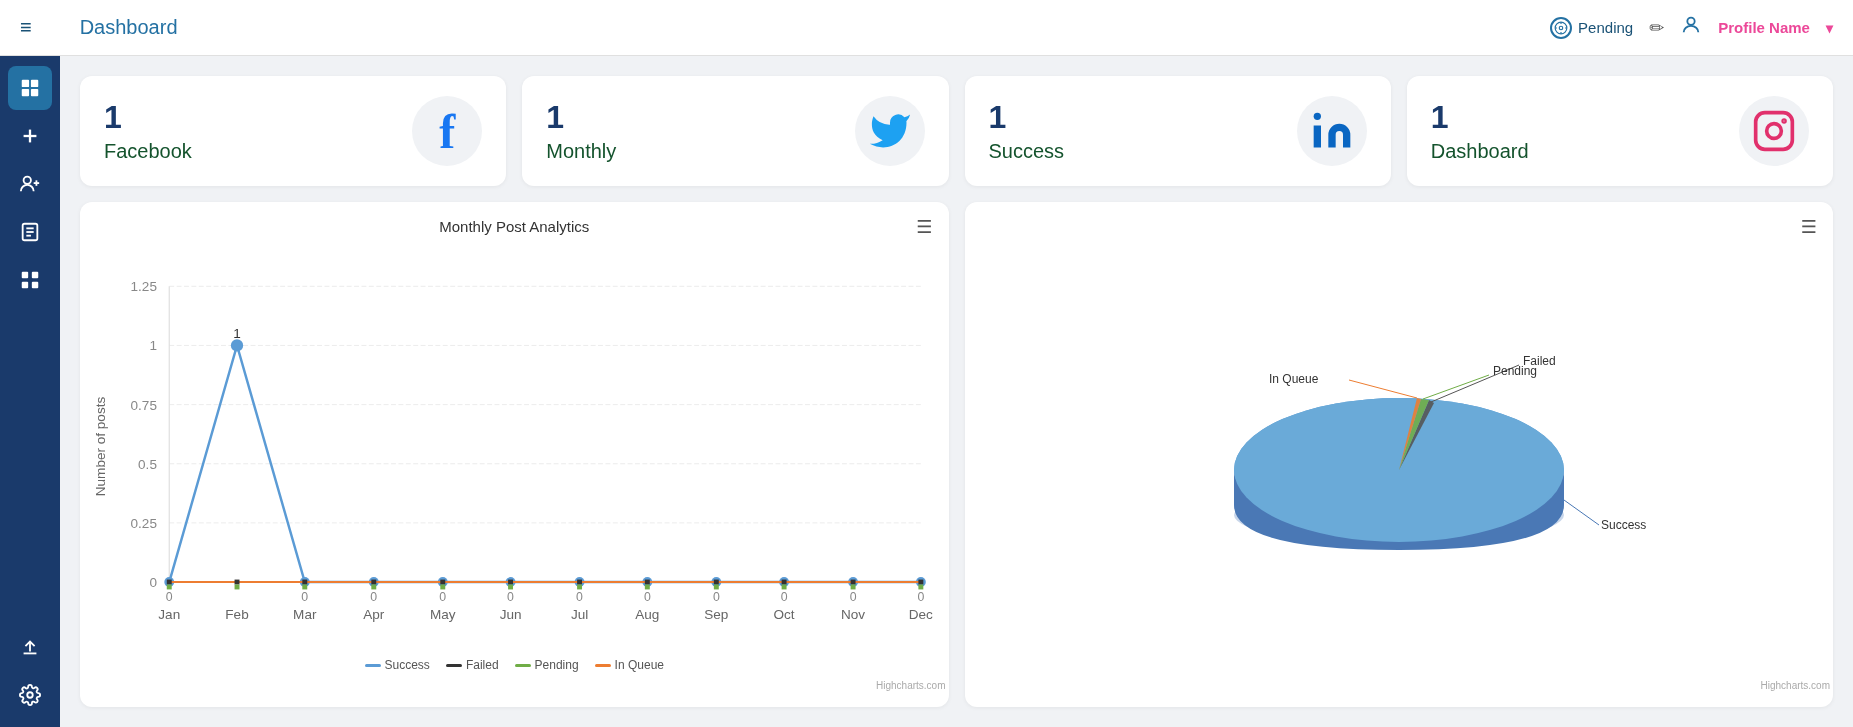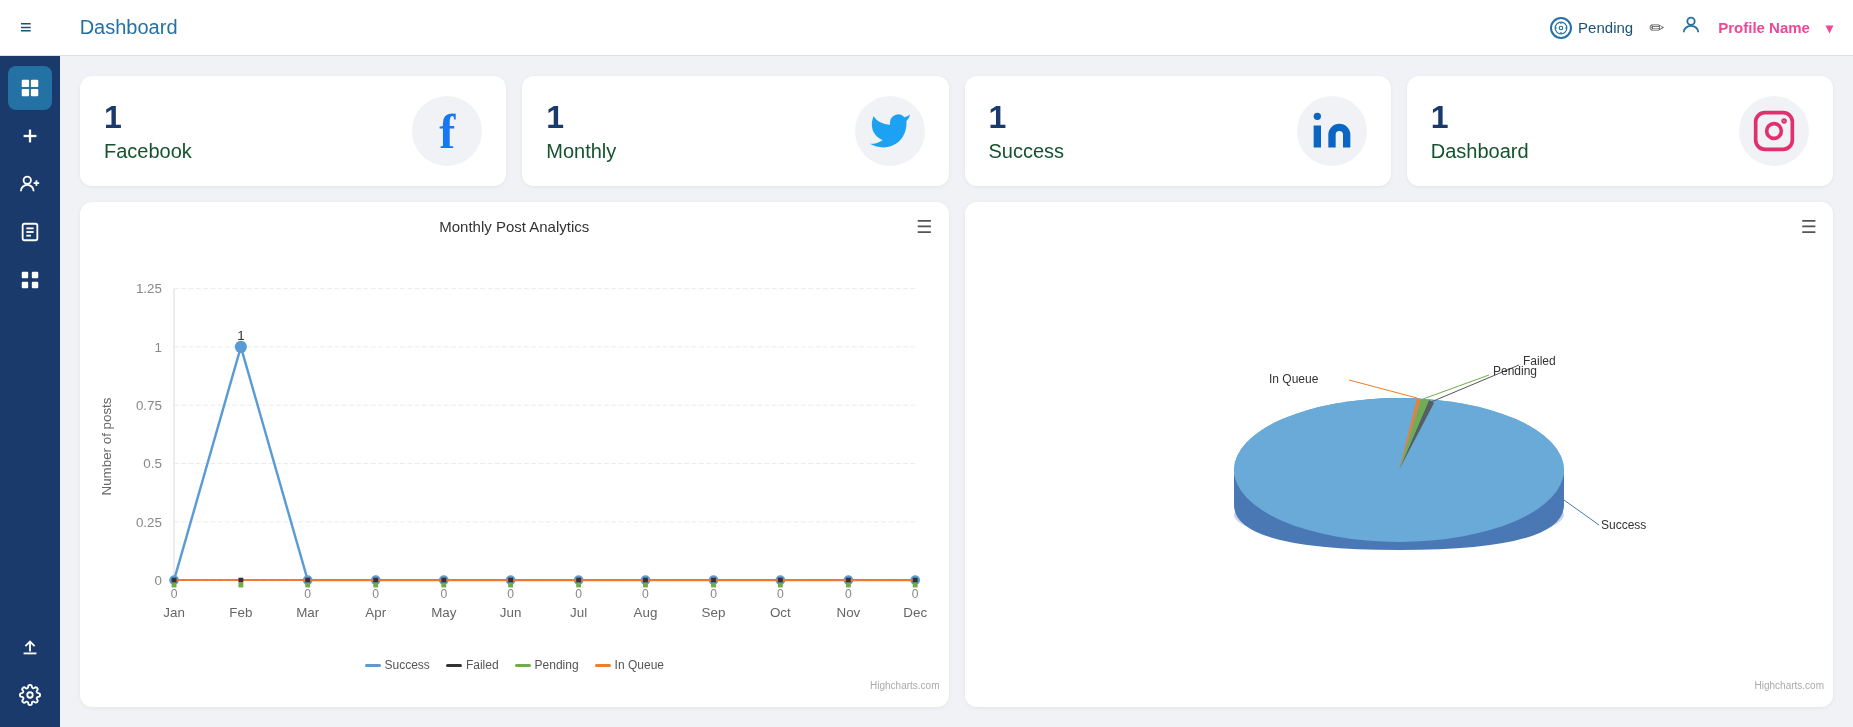--- a/index.html
+++ b/index.html
@@ -60,21 +60,21 @@
       width: 70px; height: 70px; border-radius: 50%; background: #f0f2f5;
       display: flex; align-items: center; justify-content: center;
     }
 
     
     .fb-icon { font-size: 42px; color: #1877f2; font-weight: 700; }
 
     
     .charts-row { display: grid; grid-template-columns: 1fr 1fr; gap: 16px; flex: 1; }
     .chart-card {
-      background: #fff; border-radius: 12px; padding: 16px 9px;
+      background: #fff; border-radius: 12px; padding: 16px 3px;
       box-shadow: 0 1px 4px rgba(0,0,0,0.06); position: relative;
       display: flex; flex-direction: column;
     }
     .chart-title {
       text-align: center; font-size: 15px; color: #333; margin-bottom: 8px;
     }
     .chart-menu {
       position: absolute; top: 14px; right: 16px; cursor: pointer;
       font-size: 18px; color: #555;
     }

